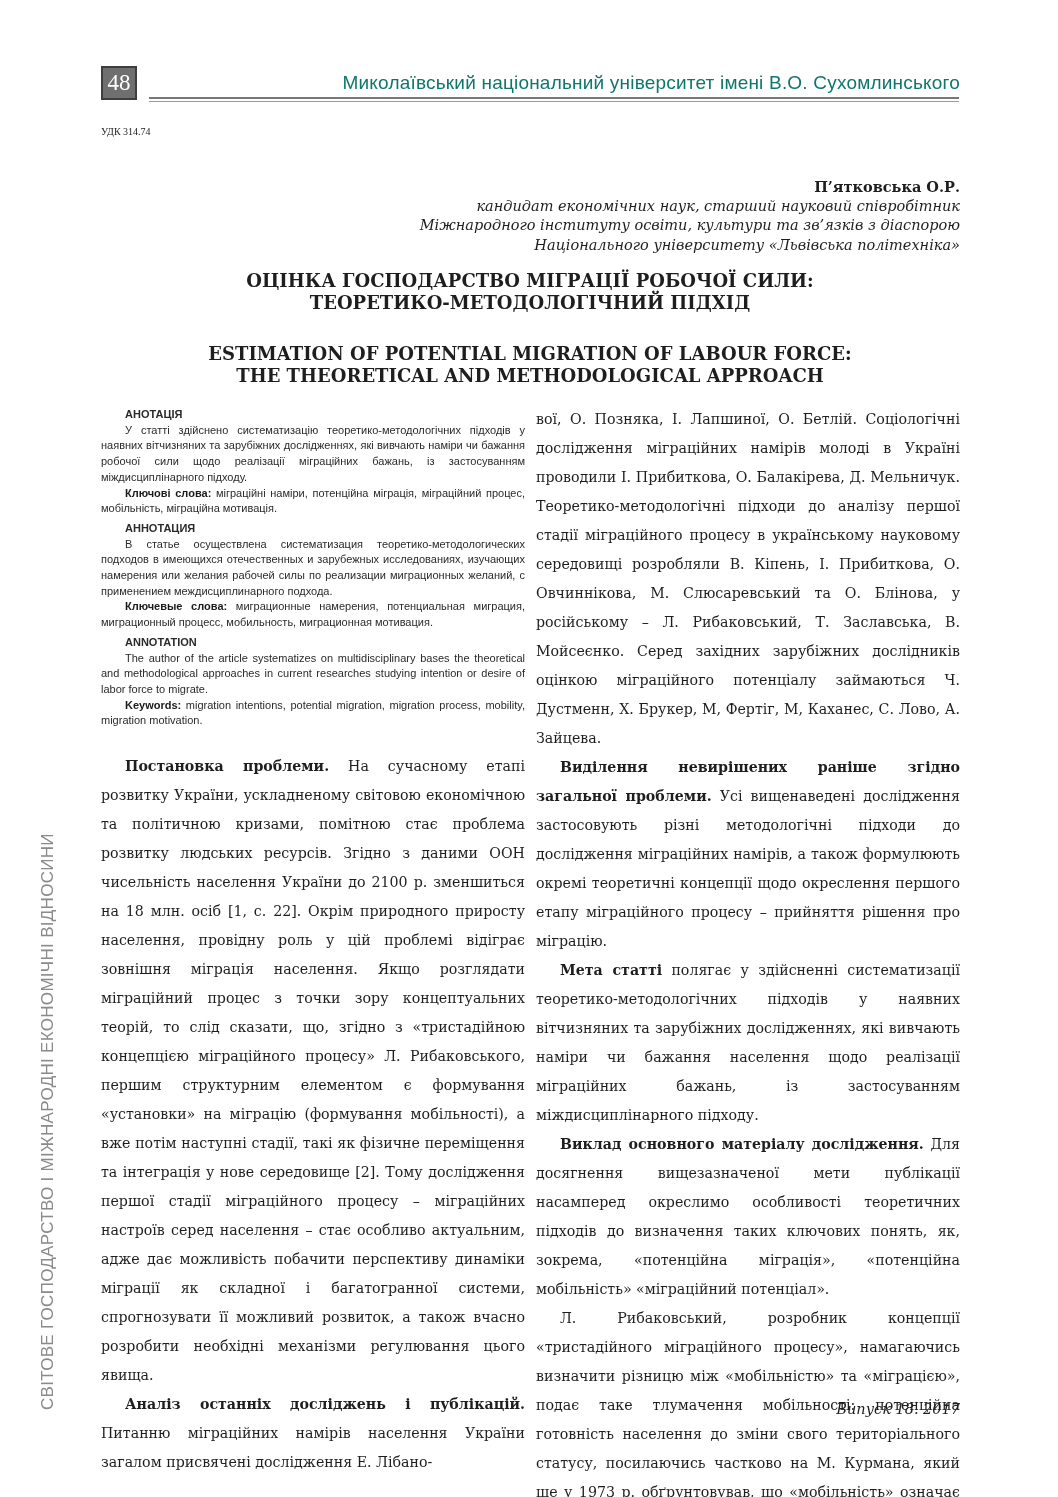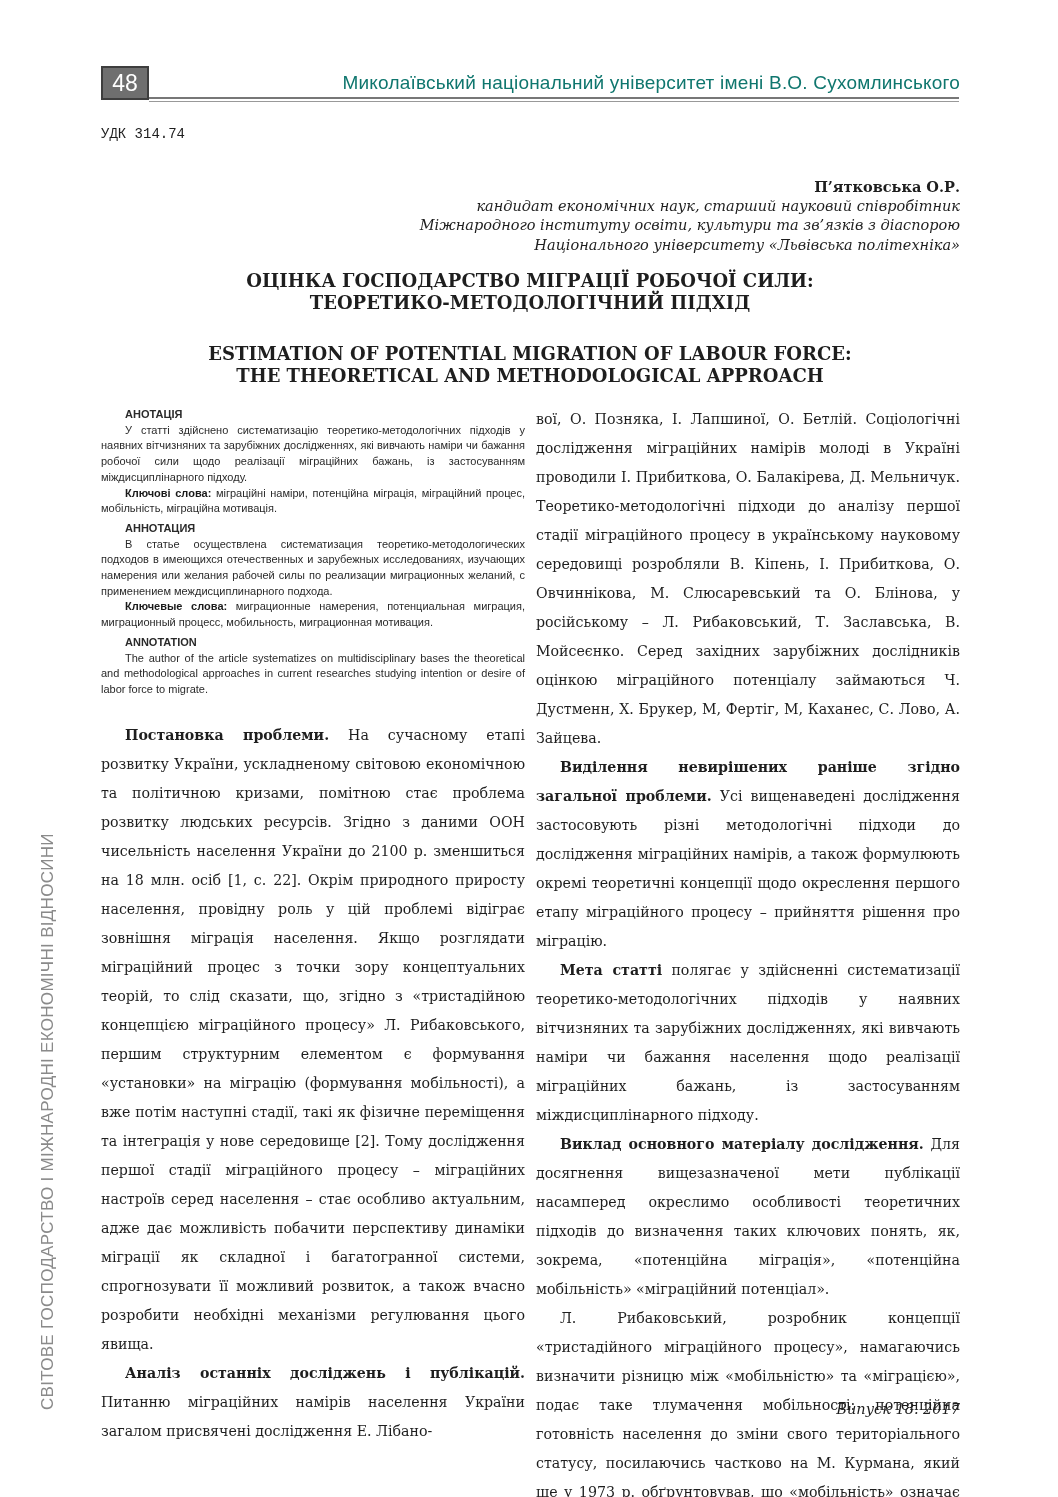--- a/index.html
+++ b/index.html
@@ -1,27 +1,27 @@
 <!DOCTYPE html>
 <html><head>
 <meta charset="utf-8">
 <style>
   html, body { margin: 0; padding: 0; background: #ffffff; }
   body { width: 1058px; height: 1497px; position: relative; overflow: hidden; color: #1e1e1e; }
   .page-num {
-    position: absolute; left: 101px; top: 66px; width: 48px; height: 34px;
+    position: absolute; left: 101px; top: 66px; width: 36px; height: 34px;
     background: #6f6f6f; border: 2px solid #3e3e3e; box-sizing: border-box;
-    color: #fff; font-family: Liberation Sans, sans-serif; font-size: 23px;
+    color: #fff; font-family: Liberation Serif, serif; font-size: 23px;
     text-align: center; line-height: 30px;
   }
   .header-rule { position: absolute; left: 149px; top: 97px; width: 810px; height: 5px;
     border-top: 2px solid #777; border-bottom: 1px solid #999; box-sizing: border-box; }
   .journal { position: absolute; right: 98px; top: 72px; font-family: "Liberation Sans", sans-serif;
     font-size: 19px; color: #0f766e; letter-spacing: 0.2px; }
-  .udk { position: absolute; left: 101px; top: 126px; font-family: Liberation Mono, monospace; font-size: 14px; }
+  .udk { position: absolute; left: 101px; top: 126px; font-family: Liberation Serif, serif; font-size: 10px; }
   .author-block { position: absolute; right: 98px; top: 177px; text-align: right;
     font-family: "DejaVu Serif", serif; font-size: 14.5px; line-height: 19.5px; }
   .author-name { font-weight: bold; }
   .author-aff { font-style: italic; }
   .title { position: absolute; left: 100px; width: 860px; text-align: center;
     font-family: "DejaVu Serif", serif; font-weight: bold; font-size: 18px; line-height: 22px; }
   .title-ua { top: 270px; }
   .title-en { top: 343px; }
   .col { position: absolute; top: 405px; width: 424px; }
   .col-left { left: 101px; }
@@ -72,20 +72,21 @@
       <p><b>Ключові слова:</b><span> міграційні наміри, потенційна міграція, міграційний процес, мобільність, міграційна мотивація.</span></p>
     </div>
     <div class="abs-group">
       <div class="abs-head">АННОТАЦИЯ</div>
       <p>В статье осуществлена систематизация теоретико-методологических подходов в имеющихся отечественных и зарубежных исследованиях, изучающих намерения или желания рабочей силы по реализации миграционных желаний, с применением междисциплинарного подхода.</p>
       <p><b>Ключевые слова:</b><span> миграционные намерения, потенциальная миграция, миграционный процесс, мобильность, миграционная мотивация.</span></p>
     </div>
     <div class="abs-group">
       <div class="abs-head">ANNOTATION</div>
       <p>The author of the article systematizes on multidisciplinary bases the theoretical and methodological approaches in current researches studying intention or desire of labor force to migrate.</p>
+      <p><b>Keywords:</b><span> migration intentions, potential migration, migration process, mobility, migration motivation.</span></p>
     </div>
   </div>
 
   <div class="body-text">
     <p><b>Постановка проблеми.</b><span> На сучасному етапі розвитку України, ускладненому світовою економічною та політичною кризами, помітною стає проблема розвитку людських ресурсів. Згідно з даними ООН чисельність населення України до 2100 р. зменшиться на 18 млн. осіб [1, с. 22]. Окрім природного приросту населення, провідну роль у цій проблемі відіграє зовнішня міграція населення. Якщо розглядати міграційний процес з точки зору концептуальних теорій, то слід сказати, що, згідно з «тристадійною концепцією міграційного процесу» Л. Рибаковського, першим структурним елементом є формування «установки» на міграцію (формування мобільності), а вже потім наступні стадії, такі як фізичне переміщення та інтеграція у нове середовище [2]. Тому дослідження першої стадії міграційного процесу – міграційних настроїв серед населення – стає особливо актуальним, адже дає можливість побачити перспективу динаміки міграції як складної і багатогранної системи, спрогнозувати її можливий розвиток, а також вчасно розробити необхідні механізми регулювання цього явища.</span></p>
     <p><b>Аналіз останніх досліджень і публікацій.</b><span> Питанню міграційних намірів населення України загалом присвячені дослідження Е. Лібано-</span></p>
   </div>
 </div>
 
 <div class="col col-right">

